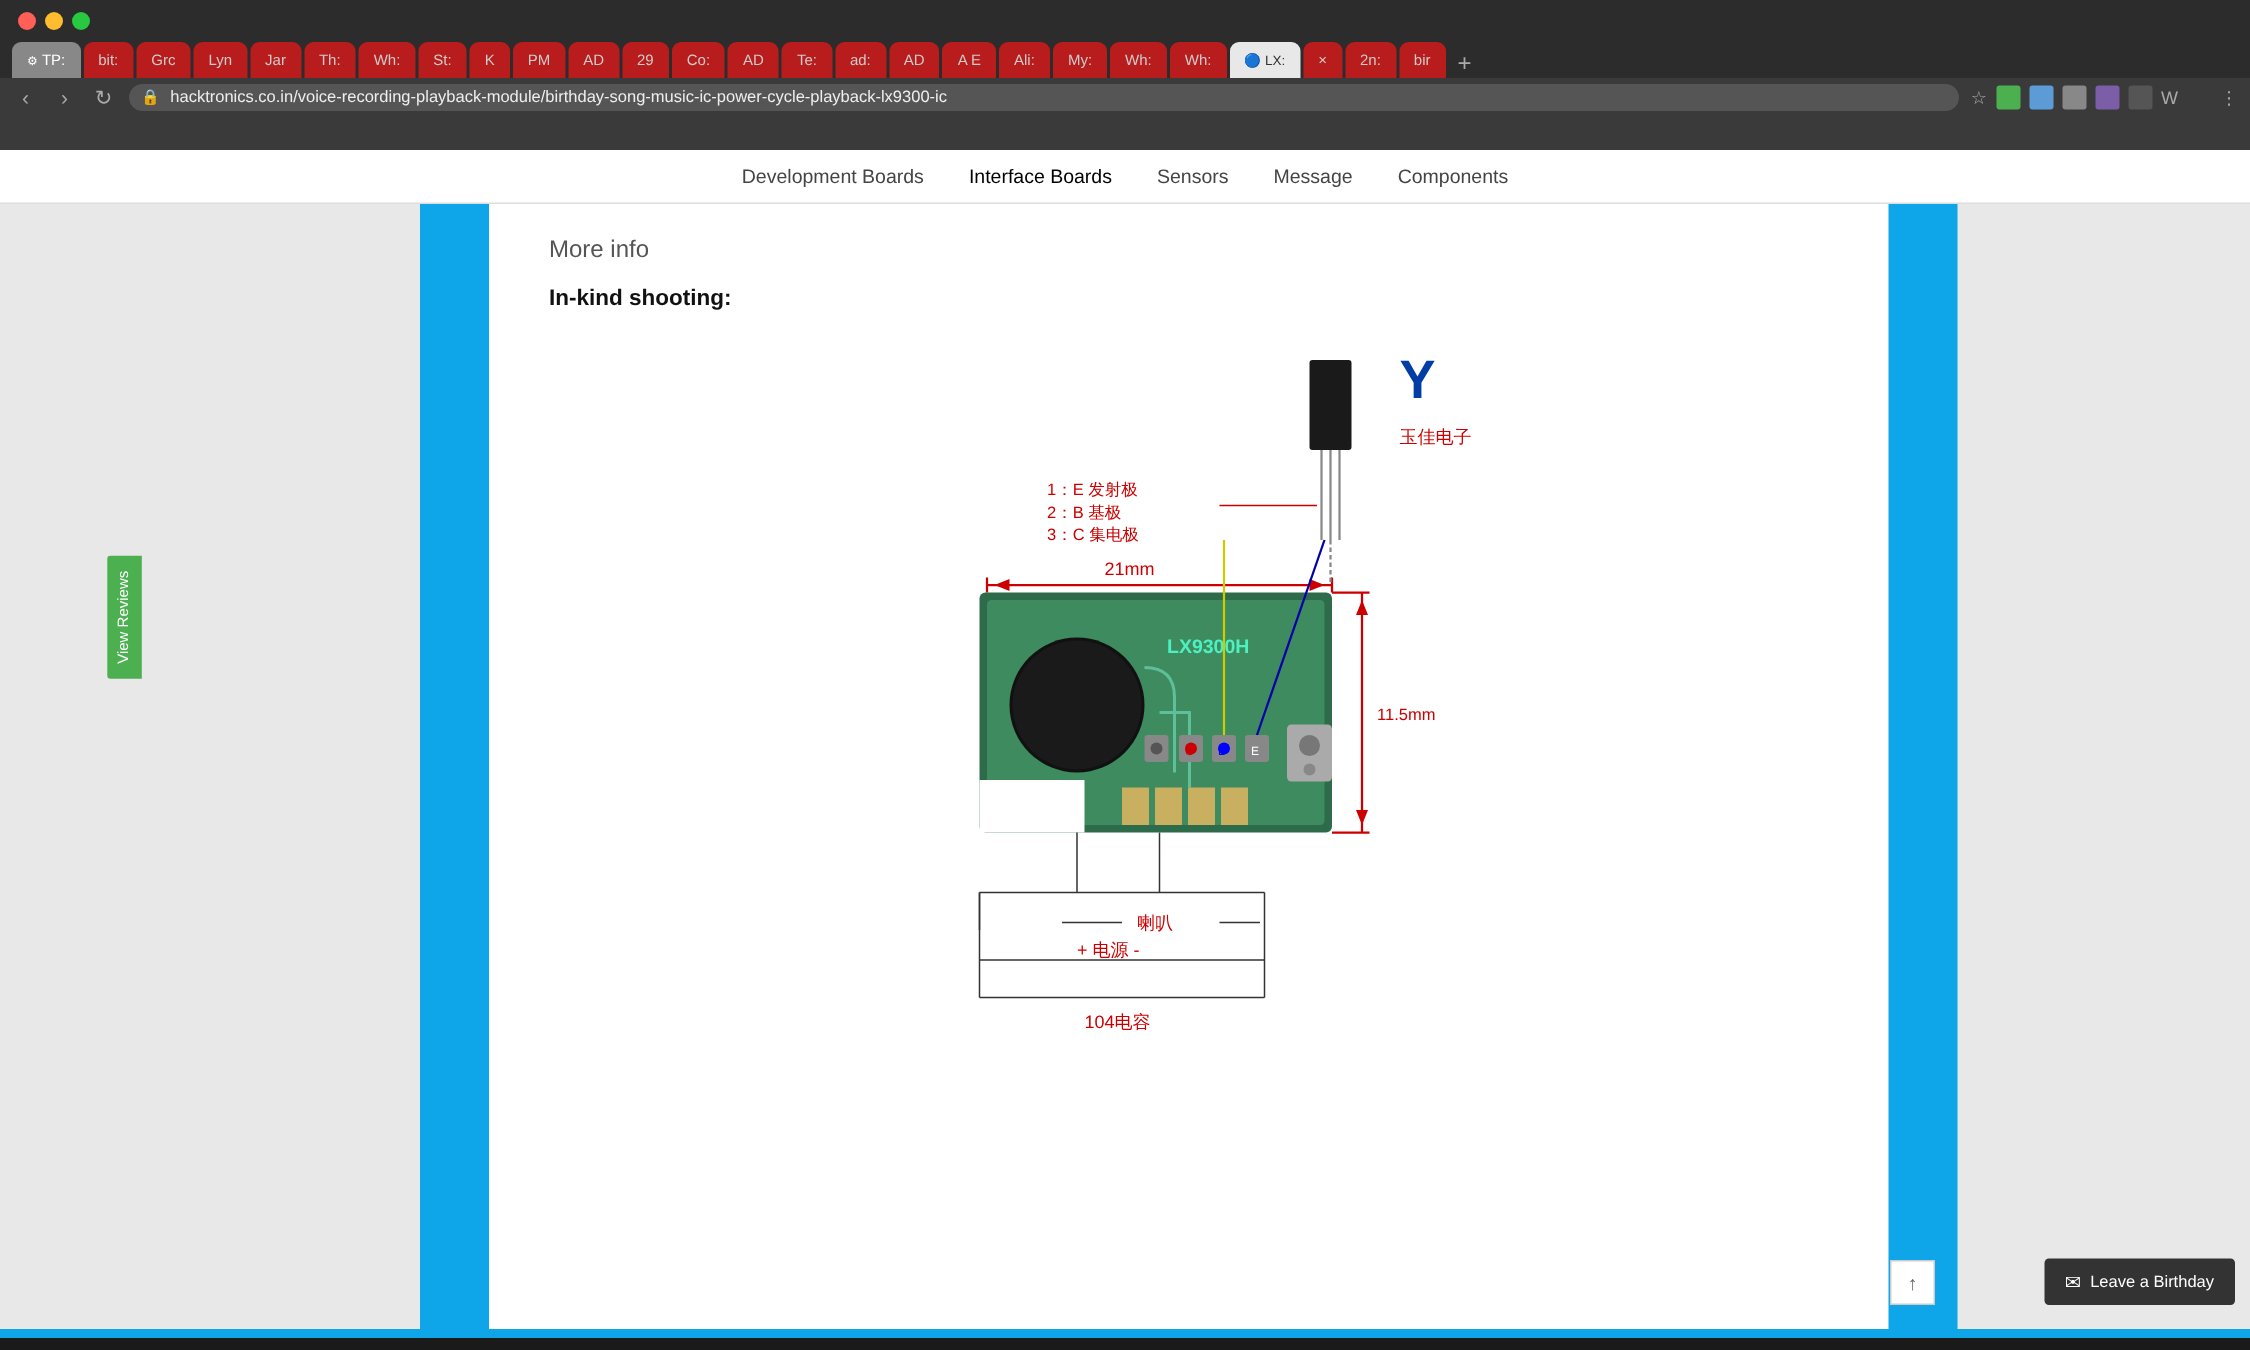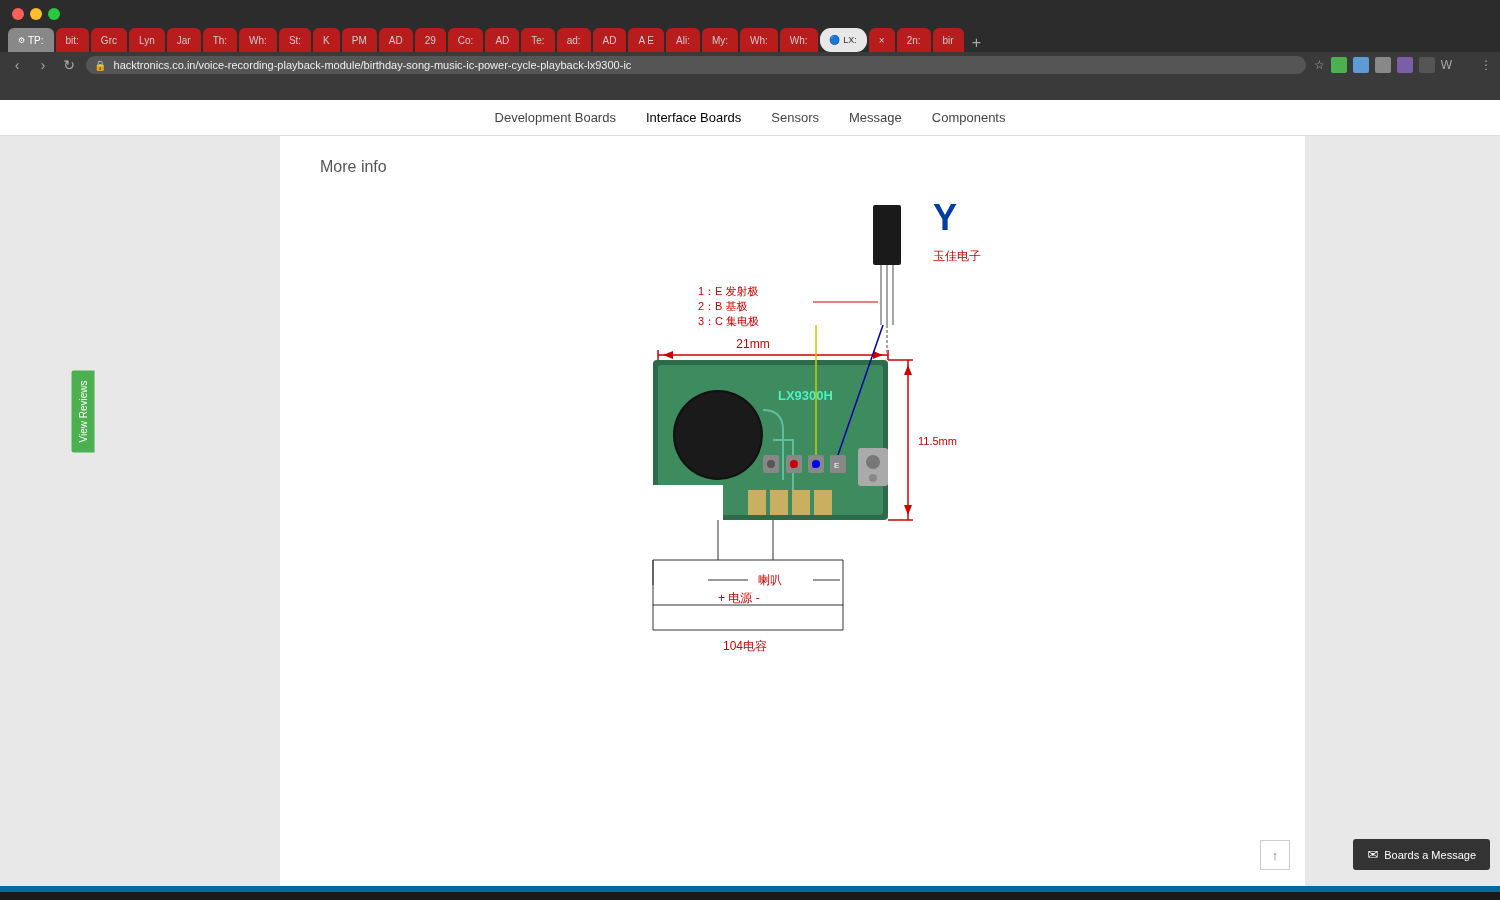--- a/index.html
+++ b/index.html
@@ -169,21 +169,21 @@
       <div class="browser-tab">Co:</div>
       <div class="browser-tab">AD</div>
       <div class="browser-tab">Te:</div>
       <div class="browser-tab">ad:</div>
       <div class="browser-tab">AD</div>
       <div class="browser-tab">A E</div>
       <div class="browser-tab">Ali:</div>
       <div class="browser-tab">My:</div>
       <div class="browser-tab">Wh:</div>
       <div class="browser-tab">Wh:</div>
-      <div class="browser-tab active" style="font-size:9px;border-radius:11px;">🔵 LX:</div>
+      <div class="browser-tab active" style="font-size:9px;">🔵 LX:</div>
       <div class="browser-tab">×</div>
       <div class="browser-tab">2n:</div>
       <div class="browser-tab">bir</div>
       <div class="tab-add">+</div>
     </div>
 
     <div class="address-bar-row">
       <span class="nav-btn">‹</span>
       <span class="nav-btn">›</span>
       <span class="nav-btn">↻</span>
@@ -201,45 +201,46 @@
         <span style="color:#aaa; font-size:12px;">W</span>
         <div class="toolbar-icon" style="background:#3a3a3a;"></div>
         <span style="color:#aaa; font-size:12px;">⋮</span>
       </div>
     </div>
 
     <div class="favicon-row">
     </div>
   </div>
 
-  <div style="position:relative; background:#0369a1; height: calc(900px - 108px);">
+  <div style="position:relative; background:#0ea5e9; height: calc(900px - 108px);">
 
     <div style="position:absolute; left:42px; top:300px; z-index:50;">
       <div style="background:#4caf50; color:white; font-size:10px; padding:6px 10px; cursor:pointer; border-radius:2px 2px 0 0; transform:rotate(-90deg); transform-origin:center center; white-space:nowrap; writing-mode:horizontal-tb;">
         <span>View Reviews</span>
       </div>
     </div>
 
     <div class="site-nav" style="background:white; border-bottom:1px solid #ddd; display:flex; justify-content:center; gap:30px; padding:10px 0; font-size:13px;">
       <a class="nav-item" style="text-decoration:none; color:#444; cursor:pointer;">Development Boards</a>
       <a class="nav-item active" style="text-decoration:none; color:#000; font-weight:500; cursor:pointer;text-align:right;">Interface Boards</a>
       <a class="nav-item" style="text-decoration:none; color:#444; cursor:pointer;text-align:right;">Sensors</a>
       <a class="nav-item" style="text-decoration:none; color:#444; cursor:pointer;">Message</a>
       <a class="nav-item" style="text-decoration:none; color:#444; cursor:pointer;">Components</a>
     </div>
 
-    <div style="display:flex; height:calc(100% - 42px);">
+    <div style="display:flex; height:calc(100% - 42px);gap:46px;">
 
       <div style="width:280px; background:#e8e8e8; flex-shrink:0;"></div>
 
       <div style="flex:1; background:white; padding:22px 40px 20px; overflow:hidden;">
 
         <div style="font-size:16px; color:#555; margin-bottom:14px;">More info</div>
 
 
+        <div style="font-size:15px; font-weight:700; color:#111; margin-bottom:18px;">In-kind shooting:</div>
 
         <div style="display:flex; justify-content:center; margin-top:5px;">
           <svg width="520" height="520" viewBox="0 0 520 520">
 
             <rect x="340" y="15" width="28" height="60" rx="2" fill="#1a1a1a"></rect>
 
             <line x1="348" y1="75" x2="348" y2="135" stroke="#888" stroke-width="1.5"></line>
             <line x1="354" y1="75" x2="354" y2="135" stroke="#888" stroke-width="1.5"></line>
             <line x1="360" y1="75" x2="360" y2="135" stroke="#888" stroke-width="1.5"></line>
 
@@ -337,17 +338,17 @@
 
       <div style="width:195px; background:#e8e8e8; flex-shrink:0;"></div>
     </div>
 
     <div style="position:absolute; bottom:22px; right:210px; width:30px; height:30px; background:white; border:1px solid #ccc; display:flex; align-items:center; justify-content:center; cursor:pointer; font-size:13px; color:#666; z-index:50;">
       <span>↑</span>
     </div>
 
     <div style="position:absolute; bottom:22px; right:10px; background:#333; color:white; font-size:11px; padding:8px 14px; cursor:pointer; border-radius:3px; display:flex; align-items:center; gap:6px; z-index:50;">
       <span style="font-size:13px;">✉</span>
-      <span>Boards a Message</span>
+      <span>Leave a Birthday</span>
     </div>
 
   </div>
 </div>
 
 </body></html>

